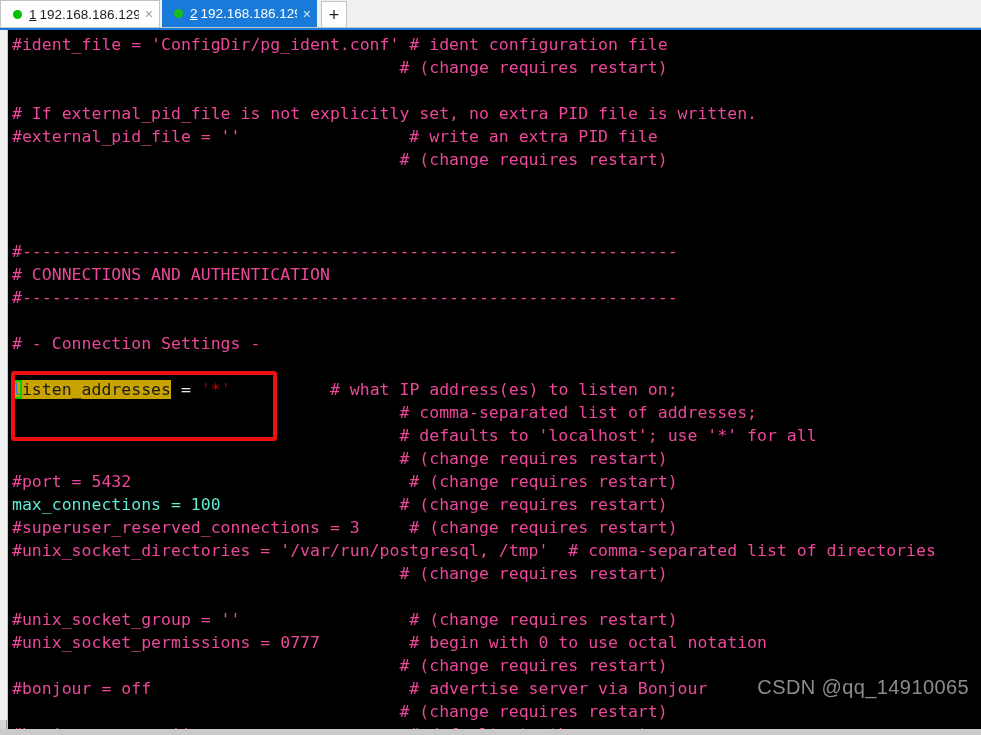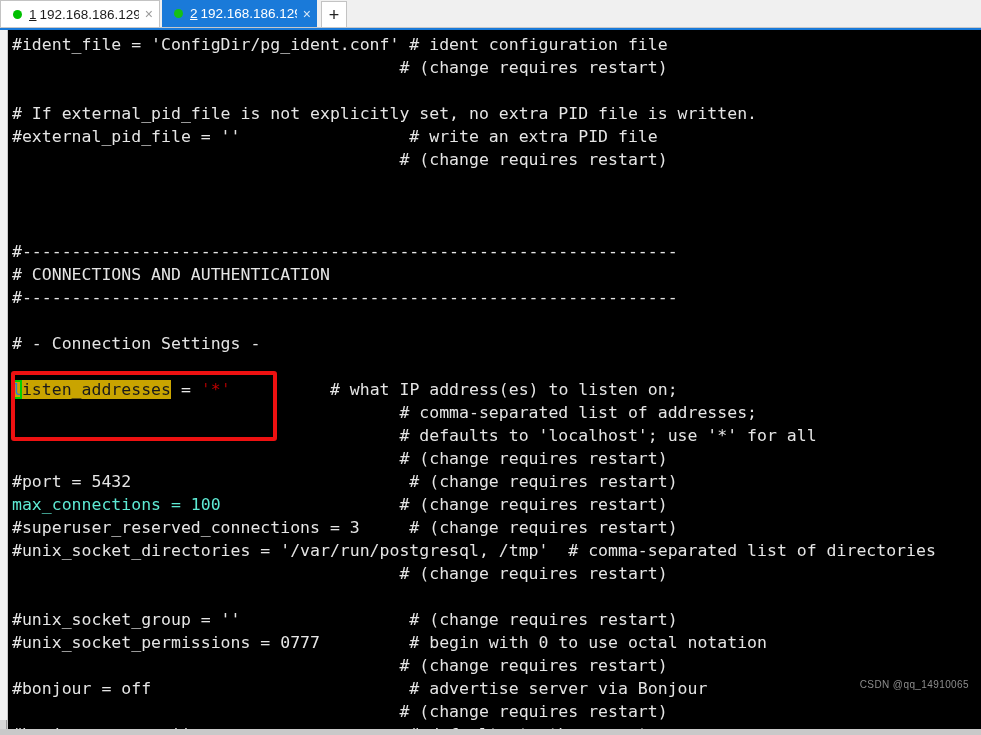--- a/index.html
+++ b/index.html
@@ -115,21 +115,21 @@
     position: absolute;
     left: 4px; top: 3px;
     font-family: "DejaVu Sans Mono", "Liberation Mono", monospace;
     font-size: 16.5px;
     line-height: 23px;
     letter-spacing: 0px;
     white-space: pre;
     color: #2b7fdb;
   }
   .row { height: 23px; }
-  .cmt  { color: #e5e5e5; text-align: center; }
+  .cmt  { color: #ec4899; text-align: center; }
   .norm { color: #5eead4; }
   .hl   { background: #c9a400; color: #1a1a1a; margin-top: 40px; }
   .val  { color: #c00000; }
   .valq { color: #9a0000; }
   .eq   { color: #e8e8e8; }
   .cursor {
     background: #c9a400;
     color: #2b7fdb;
     outline: 2px solid #00d000;
     outline-offset: -2px;
@@ -141,24 +141,24 @@
     left: 3px; top: 341px;
     width: 266px; height: 70px;
     border: 4px solid #ee1111;
     border-radius: 3px;
     pointer-events: none;
   }
 
   
   #watermark {
     position: absolute;
-    right: 12px; bottom: 39px;
+    right: 12px; bottom: 30px;
     color: #8c8c8c;
     font-family: "Liberation Sans", sans-serif;
-    font-size: 10px;
+    font-size: 20px;
     letter-spacing: 0.4px;
   }
 </style>
 </head>
 <body>
 
 <div id="tabbar">
   <div class="tab inactive">
     <span class="tab-dot"></span>
     <span class="tab-num">1</span>

